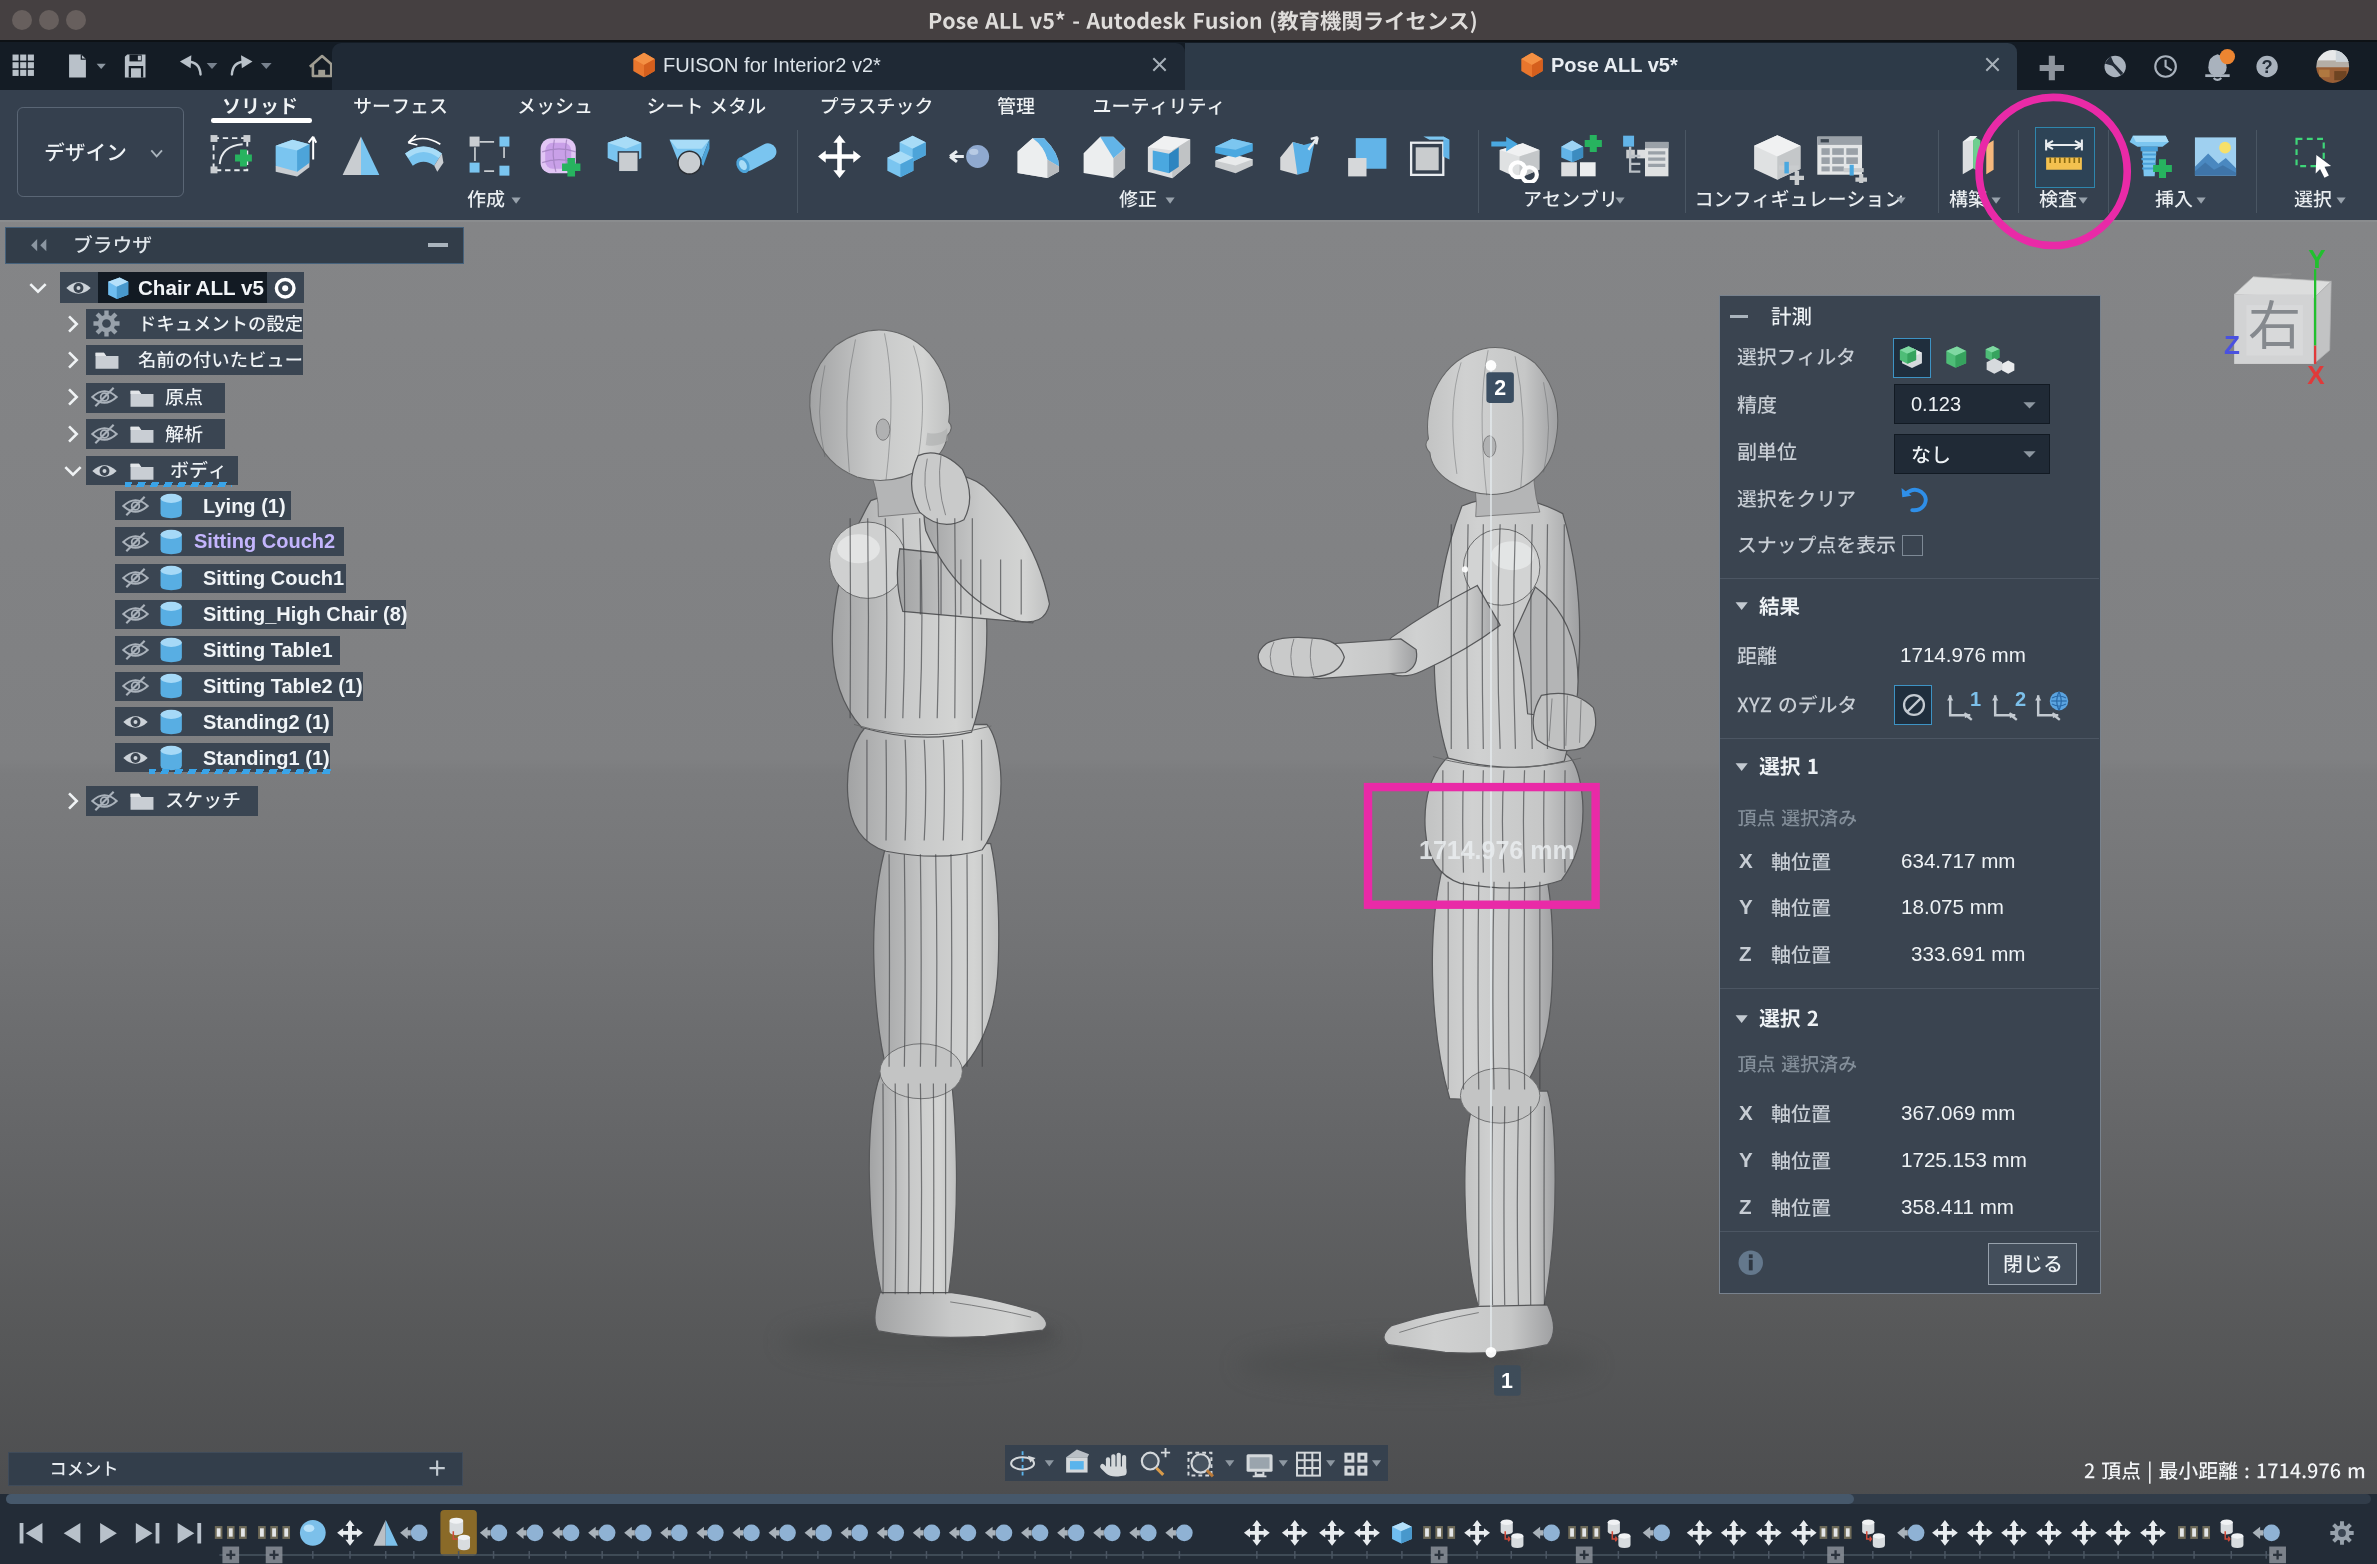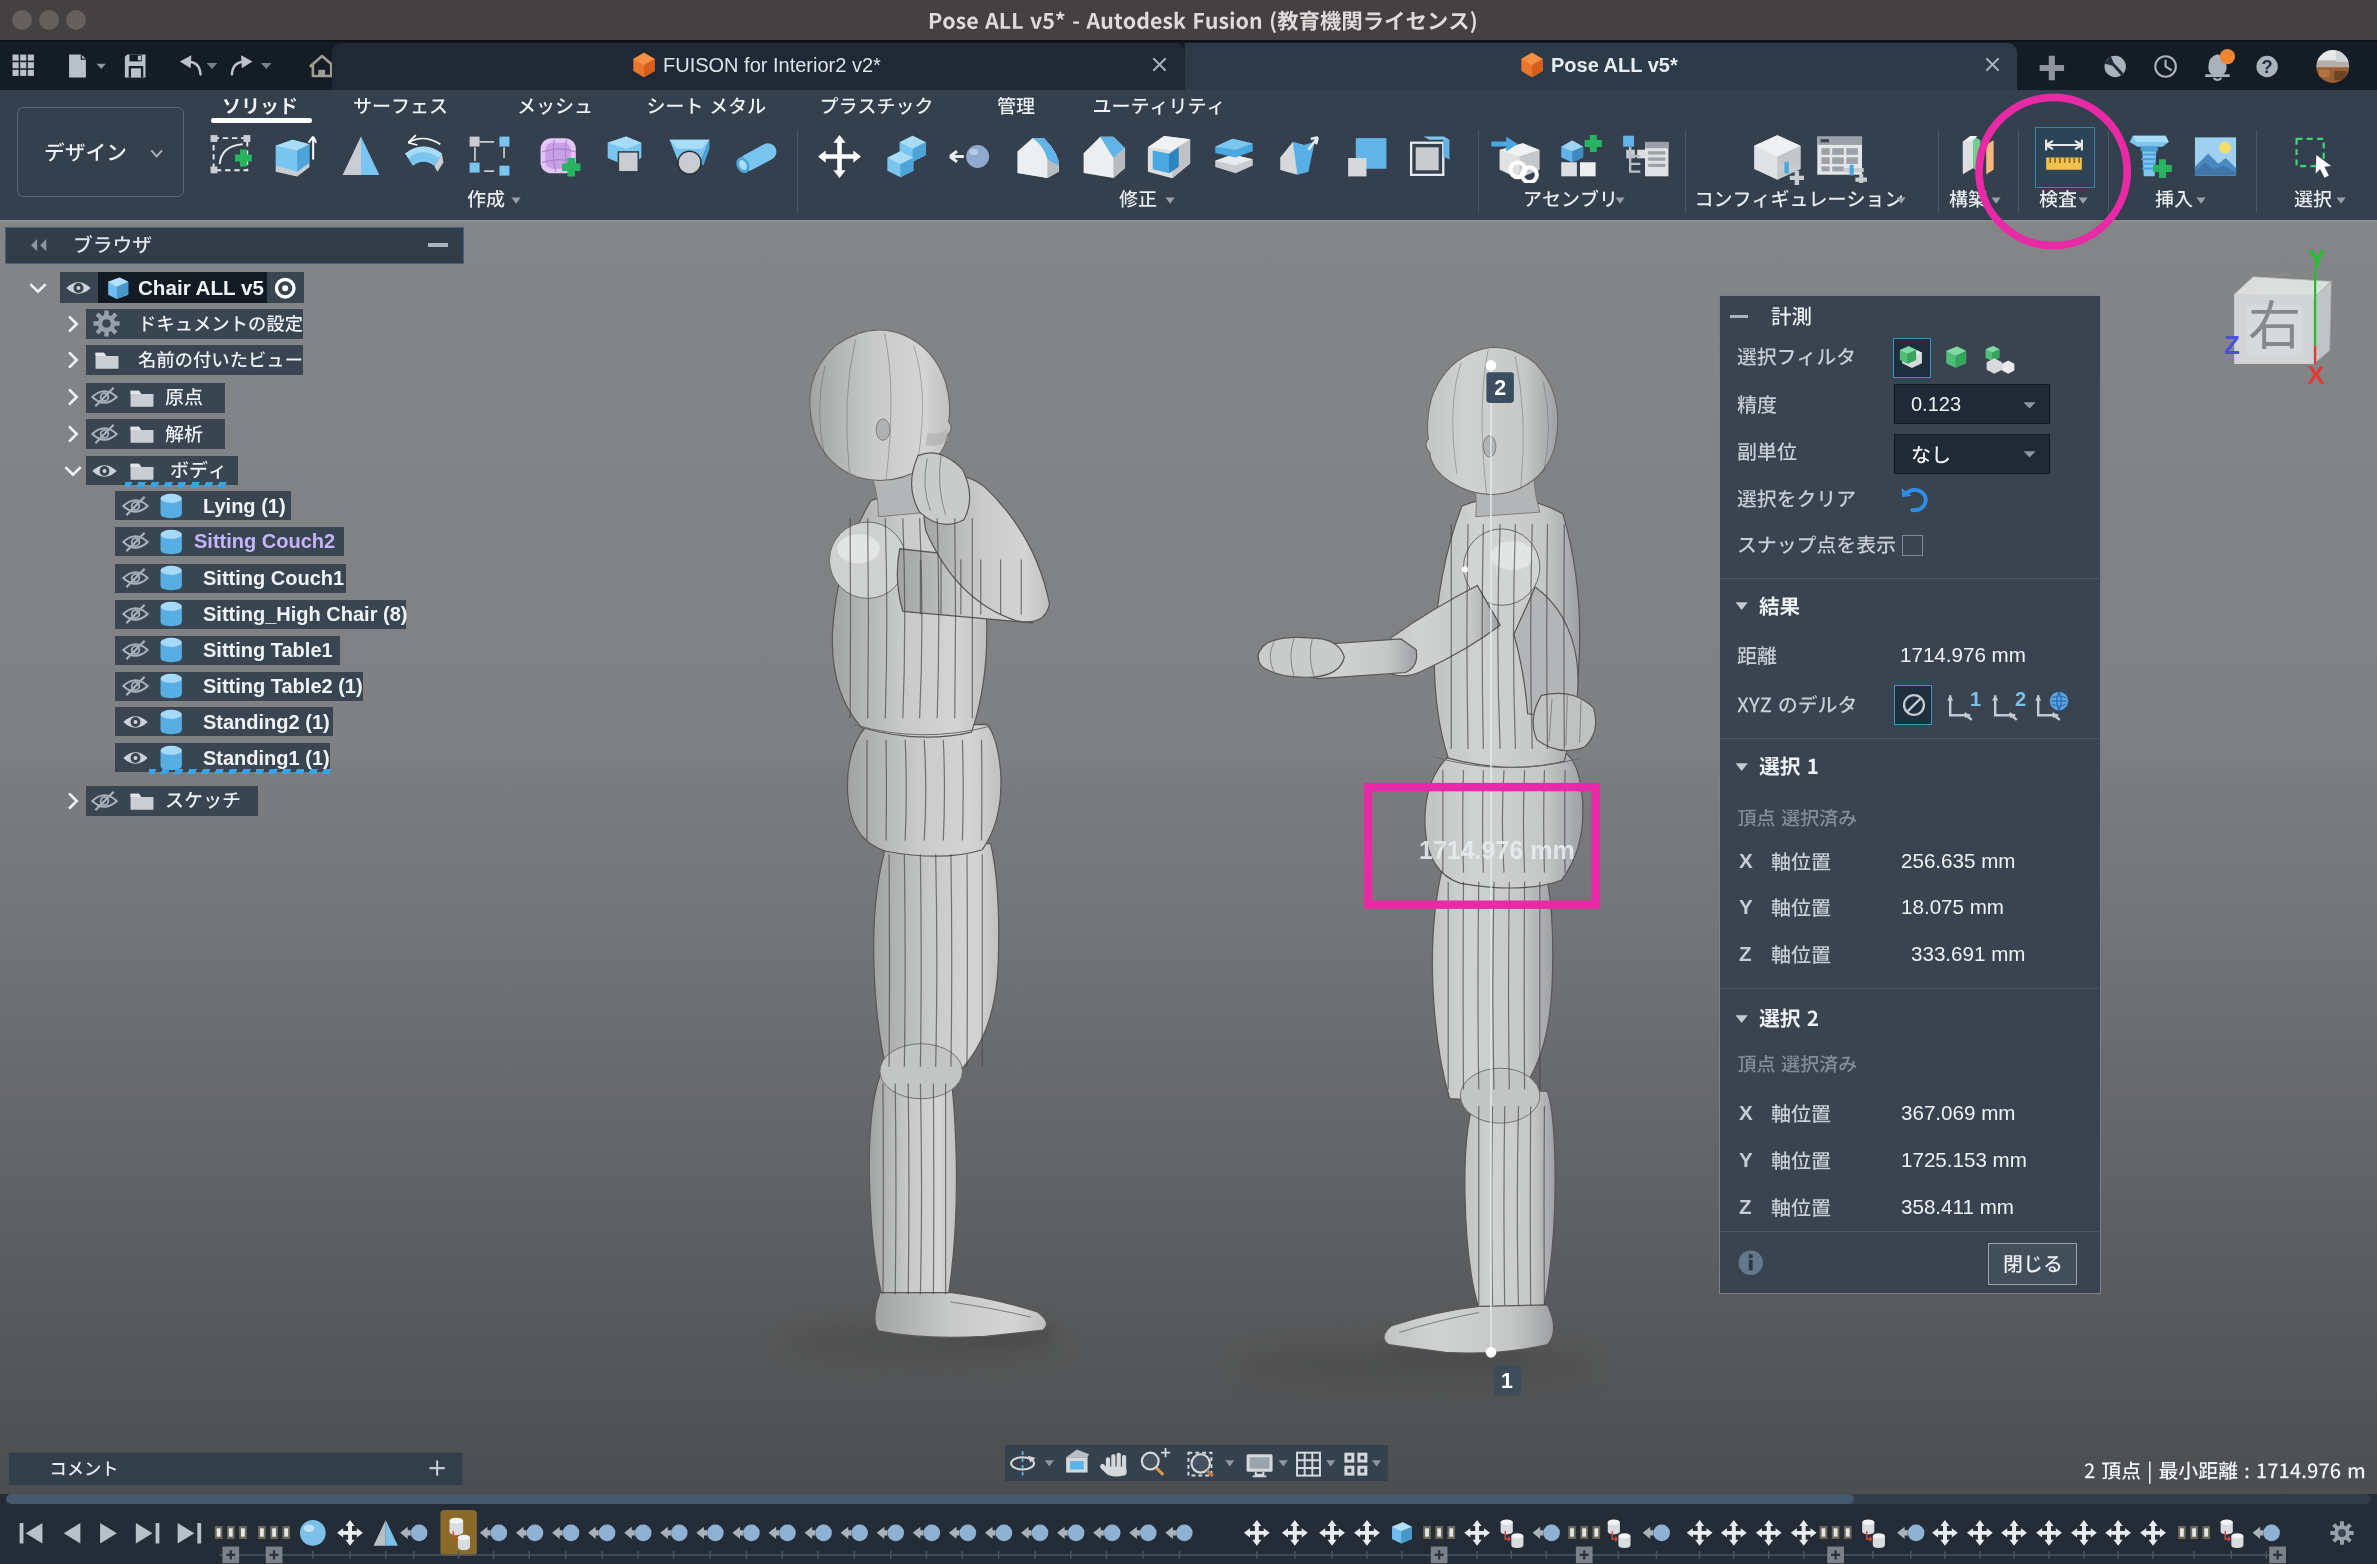--- a/index.html
+++ b/index.html
@@ -798,21 +798,21 @@
     <svg style="position:absolute;left:1759px;top:750px;" width="60" height="30" viewBox="0 -31.32 78 39.10">
       <path d="M0.8 -20.7C2.2 -19.3 3.8 -17.4 4.4 -16.0L7.2 -17.8C6.5 -19.2 4.8 -21 3.4 -22.3ZM17.8 -4.2C19.6 -3.3 21.5 -2.1 22.5 -1.2L25.8 -2.4C24.6 -3.3 22.4 -4.5 20.6 -5.3H25.9V-7.7H21.3V-9.5H25.0V-11.9H21.3V-13.3H18.2V-11.9H15.1V-13.3H12.1V-11.9H8.5V-9.5H12.1V-7.7H7.7V-5.3H12.8C11.7 -4.5 9.8 -3.7 8 -3.2C8.7 -2.8 9.7 -1.8 10.3 -1.3C8.7 -1.7 7.5 -2.5 6.8 -3.7V-12.4H1.0V-9.4H3.8V-3.5C2.8 -2.5 1.6 -1.6 0.6 -0.9L2.1 2.2C3.4 1 4.5 -0.1 5.5 -1.2C7.2 0.9 9.3 1.8 12.6 1.9C16 2.1 22 2 25.5 1.8C25.6 0.9 26.1 -0.5 26.4 -1.2C22.6 -0.9 16 -0.8 12.6 -1.0C11.8 -1 11.1 -1.1 10.4 -1.2C12.3 -2 14.5 -3.3 15.9 -4.5L13.5 -5.3H19.8ZM15.1 -9.5H18.2V-7.7H15.1ZM8.4 -19.0V-16.3C8.4 -14.1 9 -13.5 11.5 -13.5C12 -13.5 13.8 -13.5 14.3 -13.5C16 -13.5 16.7 -14 17 -15.9C16.2 -16 15.2 -16.3 14.7 -16.7C14.6 -15.8 14.5 -15.7 13.9 -15.7C13.6 -15.7 12.2 -15.7 11.9 -15.7C11.2 -15.7 11 -15.7 11 -16.3V-16.9H15.9V-22.1H8.0V-20.1H13.1V-19.0ZM17.3 -19.0V-16.3C17.3 -14.1 18 -13.5 20.4 -13.5C20.9 -13.5 22.8 -13.5 23.3 -13.5C25 -13.5 25.7 -14 26 -15.9C25.2 -16 24.2 -16.4 23.7 -16.7C23.6 -15.8 23.5 -15.7 22.9 -15.7C22.5 -15.7 21.1 -15.7 20.8 -15.7C20.1 -15.7 19.9 -15.7 19.9 -16.3V-16.9H24.8V-22.1H16.8V-20.1H22.0V-19.0ZM39.1 -21.4V-12.2C39.1 -8.3 38.8 -3.2 35.5 0.2C36.2 0.6 37.5 1.8 38 2.4C41.1 -0.7 42 -5.6 42.3 -9.7H44.4C45.5 -4.1 47.4 0.2 51.4 2.5C51.9 1.6 52.9 0.3 53.7 -0.4C50.4 -2 48.5 -5.5 47.6 -9.7H52.3V-21.4ZM42.3 -18.4H49.1V-12.8H42.3ZM27.6 -9.3 28.4 -6.2 31.6 -6.8V-1.1C31.6 -0.7 31.5 -0.6 31.1 -0.5C30.7 -0.5 29.4 -0.5 28.2 -0.6C28.6 0.2 29 1.6 29.1 2.4C31.2 2.4 32.6 2.3 33.5 1.8C34.4 1.3 34.7 0.5 34.7 -1.1V-7.5L38.3 -8.3L38 -11.2L34.7 -10.6V-14.7H38.0V-17.7H34.7V-22.9H31.6V-17.7H28.1V-14.7H31.6V-10.0ZM64.3 0.0H76.3V-3.2H72.6V-20.0H69.6C68.4 -19.2 67 -18.7 65 -18.3V-15.8H68.6V-3.2H64.3Z" fill="#eef2f5"></path>
     </svg>
     <svg style="position:absolute;left:1737px;top:803px;" width="121" height="27.5" viewBox="0 -29.00 158 36.20">
       <path d="M13.3 -10.4H20.9V-8.3H13.3ZM13.3 -6.6H20.9V-4.5H13.3ZM13.3 -14.1H20.9V-12.1H13.3ZM13.8 -2.6C12.6 -1.5 10.1 -0.3 7.9 0.4C8.4 0.9 9.1 1.6 9.4 2.1C11.6 1.3 14.2 0.1 15.8 -1.2ZM17.8 -1.2C19.5 -0.2 21.6 1.2 22.7 2.1L24.6 0.7C23.4 -0.2 21.2 -1.6 19.5 -2.5ZM0.9 -19.6V-17.4H4.7V-1.5C4.7 -1.1 4.5 -1 4.1 -1.0C3.7 -1 2.4 -0.9 1.1 -1.0C1.4 -0.3 1.7 0.7 1.8 1.3C3.8 1.3 5.1 1.3 5.9 0.9C6.7 0.5 7 -0.1 7 -1.5V-17.4H9.9V-19.6ZM11.1 -15.9V-2.8H23.2V-15.9H17.6L18.3 -18.0H24.0V-20.0H10.3V-18.0H15.6C15.5 -17.3 15.4 -16.6 15.2 -15.9ZM31.2 -11.4H43.7V-7.5H31.2ZM33.3 -3.2C33.6 -1.5 33.8 0.6 33.8 1.9L36.2 1.6C36.2 0.4 35.9 -1.8 35.5 -3.4ZM38.4 -3.2C39.2 -1.6 39.9 0.6 40.2 1.8L42.5 1.2C42.2 -0.1 41.4 -2.1 40.6 -3.7ZM43.5 -3.4C44.8 -1.7 46.1 0.5 46.7 1.9L49 1.0C48.4 -0.4 46.9 -2.6 45.7 -4.2ZM29.2 -4.0C28.4 -2.1 27.2 -0.1 25.9 1.0L28.1 2.1C29.4 0.7 30.7 -1.4 31.4 -3.4ZM29 -13.6V-5.3H46.0V-13.6H38.5V-16.4H47.8V-18.7H38.5V-21.1H36.1V-13.6ZM58.5 -19.3C59.9 -18.1 61.5 -16.2 62.1 -15.0L64.1 -16.4C63.4 -17.6 61.8 -19.3 60.4 -20.5ZM74.3 -3.9C76 -3.1 77.8 -1.9 78.8 -1.0L81.1 -2.0C79.9 -2.9 77.8 -4.1 76 -5.0ZM69.8 -5.0C68.7 -4 66.8 -3.2 65.1 -2.5C65.6 -2.2 66.4 -1.5 66.8 -1.1C68.5 -1.9 70.5 -3 71.8 -4.2ZM63.6 -11.3H58.5V-9.1H61.4V-3.0C60.4 -2 59.2 -1.1 58.2 -0.4L59.4 1.9C60.6 0.8 61.6 -0.2 62.7 -1.3C64.2 0.7 66.4 1.5 69.6 1.6C72.6 1.7 78.1 1.7 81 1.6C81.2 0.9 81.5 -0.2 81.8 -0.7C78.5 -0.5 72.5 -0.4 69.6 -0.5C66.8 -0.6 64.7 -1.4 63.6 -3.2ZM74.7 -12.3V-10.7H71.1V-12.3H68.9V-10.7H65.3V-8.9H68.9V-6.8H64.6V-5.1H81.3V-6.8H77.0V-8.9H80.6V-10.7H77.0V-12.3ZM71.1 -8.9H74.7V-6.8H71.1ZM65.4 -17.3V-14.8C65.4 -13 65.9 -12.6 67.9 -12.6C68.3 -12.6 70.4 -12.6 70.8 -12.6C72.2 -12.6 72.8 -13 73 -14.7C72.5 -14.8 71.7 -15 71.3 -15.3C71.2 -14.3 71.1 -14.2 70.6 -14.2C70.2 -14.2 68.5 -14.2 68.2 -14.2C67.5 -14.2 67.3 -14.2 67.3 -14.8V-15.7H72.1V-20.2H65.0V-18.7H70.1V-17.3ZM73.6 -17.3V-14.8C73.6 -13 74.2 -12.6 76.2 -12.6C76.7 -12.6 78.8 -12.6 79.3 -12.6C80.7 -12.6 81.3 -13 81.5 -14.7C80.9 -14.8 80.2 -15.1 79.8 -15.4C79.7 -14.3 79.6 -14.2 79 -14.2C78.5 -14.2 76.8 -14.2 76.5 -14.2C75.7 -14.2 75.6 -14.2 75.6 -14.8V-15.7H80.3V-20.2H73.1V-18.7H78.2V-17.3ZM93.8 -19.7V-11.2C93.8 -7.5 93.5 -2.7 90.4 0.5C90.9 0.8 91.8 1.7 92.2 2.1C95.2 -0.9 96 -5.5 96.1 -9.3H98.8C99.8 -4 101.8 0.1 105.4 2.1C105.8 1.5 106.5 0.6 107 0.1C103.9 -1.5 102 -5.1 101.1 -9.3H105.8V-19.7ZM96.2 -17.4H103.4V-11.5H96.2ZM83.2 -8.2 83.8 -5.9 87.2 -6.6V-0.6C87.2 -0.2 87 -0.1 86.6 -0.1C86.2 -0.1 85 -0.1 83.8 -0.1C84.1 0.5 84.4 1.5 84.5 2.1C86.4 2.1 87.6 2 88.3 1.7C89.1 1.3 89.4 0.7 89.4 -0.6V-7.2L92.8 -8.0L92.7 -10.2L89.4 -9.4V-13.9H92.7V-16.1H89.4V-21.1H87.2V-16.1H83.6V-13.9H87.2V-9.0ZM109.7 -19.2C111.3 -18.5 113.2 -17.3 114.2 -16.4L115.5 -18.4C114.5 -19.2 112.6 -20.3 111 -20.9ZM108.3 -12.4C110 -11.7 111.9 -10.6 112.9 -9.8L114.2 -11.7C113.2 -12.6 111.2 -13.6 109.6 -14.2ZM109.1 0.2 111.1 1.8C112.5 -0.6 114.1 -3.7 115.3 -6.4L113.5 -7.8C112.2 -4.9 110.3 -1.7 109.1 0.2ZM127 -9.8V-8.5H119.9V-9.9H117.8C119.8 -10.4 121.7 -11 123.4 -11.9C125.5 -10.8 128 -10.2 130.6 -9.6C130.8 -10.4 131.4 -11.2 131.9 -11.7C129.6 -12.1 127.5 -12.6 125.7 -13.3C126.9 -14.2 127.9 -15.3 128.7 -16.6H131.3V-18.7H124.6V-21.1H122.2V-18.7H115.6V-16.6H117.9C118.9 -15.2 120.1 -14.1 121.3 -13.2C119.4 -12.3 117.1 -11.8 114.7 -11.4C115.1 -10.9 115.7 -9.9 115.8 -9.4L117.6 -9.8V-6.8C117.6 -4.5 117.3 -1.2 114.4 1.1C115 1.4 115.9 2 116.3 2.4C118 1 118.9 -0.7 119.4 -2.5H127.0V2.1H129.3V-9.8ZM126.1 -16.6C125.4 -15.7 124.5 -14.9 123.5 -14.3C122.4 -14.9 121.4 -15.6 120.5 -16.6ZM127 -6.5V-4.5H119.8C119.8 -5.2 119.9 -5.9 119.9 -6.5ZM154 -12.9 151.4 -13.2C151.4 -12.5 151.4 -11.6 151.4 -10.7L151.2 -9.3C149.4 -10.2 147.3 -10.9 145 -11.2C146 -13.4 147 -15.8 147.7 -16.9C147.9 -17.2 148.2 -17.5 148.4 -17.8L146.9 -19.0C146.5 -18.9 145.9 -18.8 145.4 -18.7C144.3 -18.7 141.3 -18.5 139.9 -18.5C139.4 -18.5 138.6 -18.5 138 -18.6L138.1 -16.0C138.7 -16.1 139.5 -16.2 140 -16.2C141.2 -16.3 143.8 -16.4 144.8 -16.4C144.2 -15.1 143.3 -13.1 142.5 -11.3C137.5 -11.1 134.1 -8.2 134.1 -4.5C134.1 -2.1 135.6 -0.8 137.6 -0.8C139.1 -0.8 140.1 -1.3 141.1 -2.7C142 -4.1 143.1 -6.9 144.1 -9.0C146.5 -8.8 148.7 -7.9 150.7 -6.8C149.8 -4.3 148.1 -1.8 144.2 -0.1L146.3 1.6C149.8 -0.2 151.7 -2.5 152.8 -5.5C153.7 -4.9 154.4 -4.3 155.2 -3.7L156.3 -6.4C155.6 -6.9 154.6 -7.5 153.5 -8.2C153.7 -9.6 153.9 -11.2 154 -12.9ZM141.5 -9.0C140.7 -7.2 139.9 -5.2 139.1 -4.2C138.6 -3.5 138.2 -3.3 137.7 -3.3C137 -3.3 136.3 -3.8 136.3 -4.8C136.3 -6.7 138.2 -8.7 141.5 -9.0Z" fill="#838e99"></path>
     </svg>
     <div style="position:absolute;top:862px;font:700 20.6px 'Liberation Sans',sans-serif;color:#c7cdd4;white-space:nowrap;transform:translateY(-54%);line-height:1;left:1739px;">X</div>
     <svg style="position:absolute;left:1771px;top:846px;" width="60" height="29" viewBox="0 -30.16 78 37.65">
       <path d="M14.9 -6.9H17.4V-1.5H14.9ZM14.9 -9.2V-14.1H17.4V-9.2ZM22.1 -6.9V-1.5H19.5V-6.9ZM22.1 -9.2H19.5V-14.1H22.1ZM17.3 -21.9V-16.4H12.8V2.2H14.9V0.7H22.1V2.0H24.3V-16.4H19.6V-21.9ZM1.8 -15.4V-6.2H5.5V-4.3H0.9V-2.2H5.5V2.2H7.7V-2.2H12.3V-4.3H7.7V-6.2H11.6V-15.4H7.7V-17.1H12.0V-19.3H7.7V-21.9H5.5V-19.3H1.2V-17.1H5.5V-15.4ZM3.7 -10.0H5.7V-8.0H3.7ZM7.5 -10.0H9.7V-8.0H7.5ZM3.7 -13.6H5.7V-11.7H3.7ZM7.5 -13.6H9.7V-11.7H7.5ZM36.7 -12.8C37.6 -9.4 38.4 -4.9 38.5 -2.3L40.9 -2.9C40.7 -5.4 39.9 -9.8 38.9 -13.2ZM34.7 -17.0V-14.7H50.6V-17.0H43.7V-21.6H41.2V-17.0ZM34.1 -1.3V1.0H51.2V-1.3H45.3C46.5 -4.5 47.7 -9.1 48.5 -12.9L45.9 -13.4C45.3 -9.6 44.1 -4.6 43 -1.3ZM32.9 -21.9C31.5 -18 29 -14.3 26.4 -11.9C26.9 -11.3 27.5 -10 27.8 -9.4C28.6 -10.2 29.5 -11.2 30.3 -12.3V2.1H32.7V-15.9C33.7 -17.6 34.6 -19.4 35.3 -21.1ZM69.1 -19.2H72.8V-17.2H69.1ZM63.1 -19.2H66.8V-17.2H63.1ZM57.2 -19.2H60.8V-17.2H57.2ZM62.1 -7.2H71.9V-6.0H62.1ZM62.1 -4.6H71.9V-3.4H62.1ZM62.1 -9.7H71.9V-8.5H62.1ZM59.8 -11.1V-2.0H74.3V-11.1H65.8L66.1 -12.4H76.3V-14.2H66.4L66.5 -15.5H75.3V-20.9H54.9V-15.5H64.0L63.9 -14.2H53.7V-12.4H63.6L63.4 -11.1ZM55.1 -10.7V2.2H57.6V1.2H77.0V-0.7H57.6V-10.7Z" fill="#c7cdd4"></path>
     </svg>
-    <div style="position:absolute;top:862px;font:400 20.6px 'Liberation Sans',sans-serif;color:#eef2f5;white-space:nowrap;transform:translateY(-54%);line-height:1;left:1901px;">256.635 mm</div>
+    <div style="position:absolute;top:862px;font:400 20.6px 'Liberation Sans',sans-serif;color:#eef2f5;white-space:nowrap;transform:translateY(-54%);line-height:1;left:1901px;">634.717 mm</div>
     <div style="position:absolute;top:908px;font:700 20.6px 'Liberation Sans',sans-serif;color:#c7cdd4;white-space:nowrap;transform:translateY(-54%);line-height:1;left:1739px;">Y</div>
     <svg style="position:absolute;left:1771px;top:892px;" width="60" height="29" viewBox="0 -30.16 78 37.65">
       <path d="M14.9 -6.9H17.4V-1.5H14.9ZM14.9 -9.2V-14.1H17.4V-9.2ZM22.1 -6.9V-1.5H19.5V-6.9ZM22.1 -9.2H19.5V-14.1H22.1ZM17.3 -21.9V-16.4H12.8V2.2H14.9V0.7H22.1V2.0H24.3V-16.4H19.6V-21.9ZM1.8 -15.4V-6.2H5.5V-4.3H0.9V-2.2H5.5V2.2H7.7V-2.2H12.3V-4.3H7.7V-6.2H11.6V-15.4H7.7V-17.1H12.0V-19.3H7.7V-21.9H5.5V-19.3H1.2V-17.1H5.5V-15.4ZM3.7 -10.0H5.7V-8.0H3.7ZM7.5 -10.0H9.7V-8.0H7.5ZM3.7 -13.6H5.7V-11.7H3.7ZM7.5 -13.6H9.7V-11.7H7.5ZM36.7 -12.8C37.6 -9.4 38.4 -4.9 38.5 -2.3L40.9 -2.9C40.7 -5.4 39.9 -9.8 38.9 -13.2ZM34.7 -17.0V-14.7H50.6V-17.0H43.7V-21.6H41.2V-17.0ZM34.1 -1.3V1.0H51.2V-1.3H45.3C46.5 -4.5 47.7 -9.1 48.5 -12.9L45.9 -13.4C45.3 -9.6 44.1 -4.6 43 -1.3ZM32.9 -21.9C31.5 -18 29 -14.3 26.4 -11.9C26.9 -11.3 27.5 -10 27.8 -9.4C28.6 -10.2 29.5 -11.2 30.3 -12.3V2.1H32.7V-15.9C33.7 -17.6 34.6 -19.4 35.3 -21.1ZM69.1 -19.2H72.8V-17.2H69.1ZM63.1 -19.2H66.8V-17.2H63.1ZM57.2 -19.2H60.8V-17.2H57.2ZM62.1 -7.2H71.9V-6.0H62.1ZM62.1 -4.6H71.9V-3.4H62.1ZM62.1 -9.7H71.9V-8.5H62.1ZM59.8 -11.1V-2.0H74.3V-11.1H65.8L66.1 -12.4H76.3V-14.2H66.4L66.5 -15.5H75.3V-20.9H54.9V-15.5H64.0L63.9 -14.2H53.7V-12.4H63.6L63.4 -11.1ZM55.1 -10.7V2.2H57.6V1.2H77.0V-0.7H57.6V-10.7Z" fill="#c7cdd4"></path>
     </svg>
     <div style="position:absolute;top:908px;font:400 20.6px 'Liberation Sans',sans-serif;color:#eef2f5;white-space:nowrap;transform:translateY(-54%);line-height:1;left:1901px;">18.075 mm</div>
     <div style="position:absolute;top:955px;font:700 20.6px 'Liberation Sans',sans-serif;color:#c7cdd4;white-space:nowrap;transform:translateY(-54%);line-height:1;left:1739px;">Z</div>
     <svg style="position:absolute;left:1771px;top:939px;" width="60" height="29" viewBox="0 -30.16 78 37.65">
       <path d="M14.9 -6.9H17.4V-1.5H14.9ZM14.9 -9.2V-14.1H17.4V-9.2ZM22.1 -6.9V-1.5H19.5V-6.9ZM22.1 -9.2H19.5V-14.1H22.1ZM17.3 -21.9V-16.4H12.8V2.2H14.9V0.7H22.1V2.0H24.3V-16.4H19.6V-21.9ZM1.8 -15.4V-6.2H5.5V-4.3H0.9V-2.2H5.5V2.2H7.7V-2.2H12.3V-4.3H7.7V-6.2H11.6V-15.4H7.7V-17.1H12.0V-19.3H7.7V-21.9H5.5V-19.3H1.2V-17.1H5.5V-15.4ZM3.7 -10.0H5.7V-8.0H3.7ZM7.5 -10.0H9.7V-8.0H7.5ZM3.7 -13.6H5.7V-11.7H3.7ZM7.5 -13.6H9.7V-11.7H7.5ZM36.7 -12.8C37.6 -9.4 38.4 -4.9 38.5 -2.3L40.9 -2.9C40.7 -5.4 39.9 -9.8 38.9 -13.2ZM34.7 -17.0V-14.7H50.6V-17.0H43.7V-21.6H41.2V-17.0ZM34.1 -1.3V1.0H51.2V-1.3H45.3C46.5 -4.5 47.7 -9.1 48.5 -12.9L45.9 -13.4C45.3 -9.6 44.1 -4.6 43 -1.3ZM32.9 -21.9C31.5 -18 29 -14.3 26.4 -11.9C26.9 -11.3 27.5 -10 27.8 -9.4C28.6 -10.2 29.5 -11.2 30.3 -12.3V2.1H32.7V-15.9C33.7 -17.6 34.6 -19.4 35.3 -21.1ZM69.1 -19.2H72.8V-17.2H69.1ZM63.1 -19.2H66.8V-17.2H63.1ZM57.2 -19.2H60.8V-17.2H57.2ZM62.1 -7.2H71.9V-6.0H62.1ZM62.1 -4.6H71.9V-3.4H62.1ZM62.1 -9.7H71.9V-8.5H62.1ZM59.8 -11.1V-2.0H74.3V-11.1H65.8L66.1 -12.4H76.3V-14.2H66.4L66.5 -15.5H75.3V-20.9H54.9V-15.5H64.0L63.9 -14.2H53.7V-12.4H63.6L63.4 -11.1ZM55.1 -10.7V2.2H57.6V1.2H77.0V-0.7H57.6V-10.7Z" fill="#c7cdd4"></path>
     </svg>
     <div style="position:absolute;top:955px;font:400 20.6px 'Liberation Sans',sans-serif;color:#eef2f5;white-space:nowrap;transform:translateY(-54%);line-height:1;left:1901px;margin-left:10px;">333.691 mm</div>

